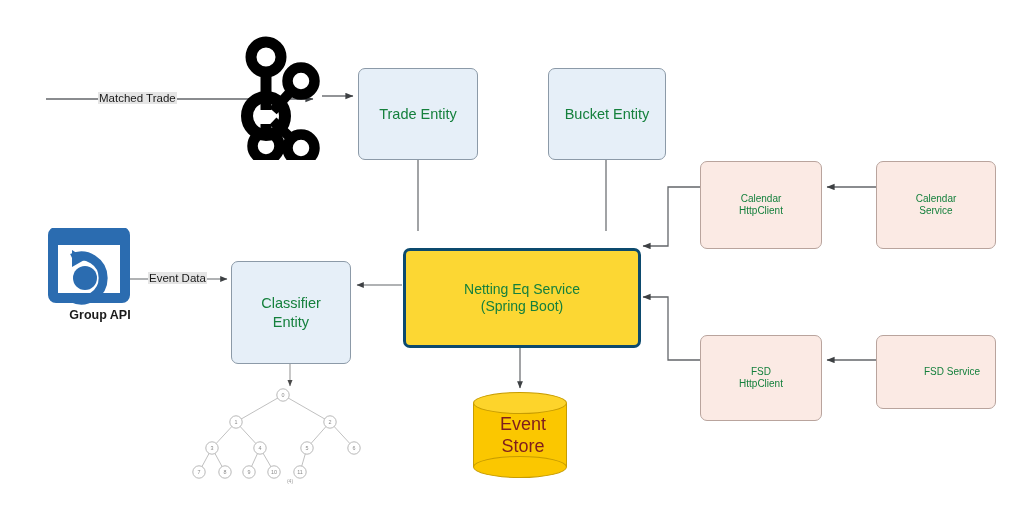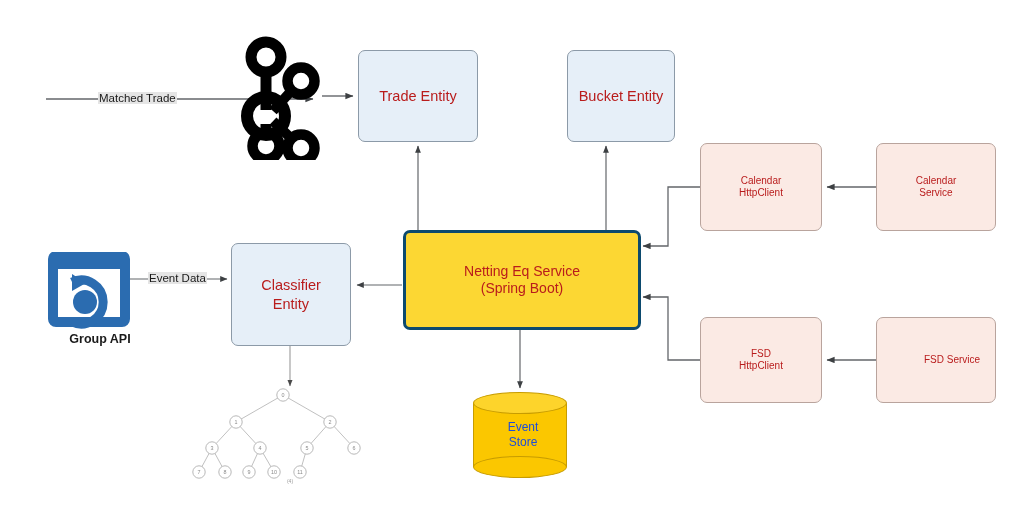--- a/index.html
+++ b/index.html
@@ -30,21 +30,22 @@
   .node {
     position: absolute;
     box-sizing: border-box;
     display: flex;
     align-items: center;
     justify-content: center;
     text-align: center;
     border-radius: 7px;
     line-height: 1.25;
     white-space: pre-line;
-    color: #b91c1c;
+    color: #15803d;
+    margin-top: 18px;
   }
 
   .node-entity {
     background: #e6eff8;
     border: 1px solid #8c9aa8;
     font-size: 14.5px;
   }
   .node-service {
     background: #fcd733;
     border: 3px solid #0c4a6e;
@@ -96,22 +97,22 @@
   .cyl-label {
     position: absolute;
     left: 0;
     right: 0;
     top: 0;
     bottom: 0;
     display: flex;
     align-items: center;
     justify-content: center;
     text-align: center;
-    font-size: 12px;
-    color: #1d4ed8;
+    font-size: 18px;
+    color: #7f1d1d;
     white-space: pre-line;
     line-height: 1.25;
     z-index: 3;
     margin-left: 6px;
   }
 
   .icon-wrap {
     position: absolute;
   }
   .icon-caption {
@@ -203,41 +204,41 @@
 
         <circle cx="33" cy="21" r="15" stroke-width="11"></circle>
         <circle cx="33" cy="80" r="19" stroke-width="12"></circle>
         <circle cx="33" cy="110" r="13.5" stroke-width="10.5"></circle>
         <circle cx="68" cy="45" r="13.5" stroke-width="10.5"></circle>
         <circle cx="68" cy="112" r="13.5" stroke-width="10.5"></circle>
       </g>
     </svg>
   </div>
 
-  <div class="icon-wrap" style="left:48px; top:252px; width:104px; height:78px;">
+  <div class="icon-wrap" style="left:48px; top:228px; width:104px; height:78px;">
     <svg viewBox="0 0 82 78" width="82" height="78" xmlns="http://www.w3.org/2000/svg">
 
       <rect x="5" y="4" width="72" height="66" rx="3" fill="none" stroke="#2b6cb0" stroke-width="10"></rect>
 
       <rect x="8" y="6" width="66" height="11" fill="#2b6cb0"></rect>
 
       <path d="M 24 30 A 22 22 0 1 1 24 70" fill="none" stroke="#2b6cb0" stroke-width="9" stroke-linecap="butt"></path>
 
       <path d="M 24 22 L 38 31 L 24 39 z" fill="#2b6cb0"></path>
 
       <circle cx="37" cy="50" r="12" fill="#2b6cb0"></circle>
     </svg>
     <div class="icon-caption" style="top:80px;">Group API</div>
   </div>
 
   <div class="node node-entity" style="left:358px; top:50px; width:120px; height:92px;">
     <span>Trade Entity</span>
   </div>
 
-  <div class="node node-entity" style="left:567px; top:50px; width:108px; height:92px;">
+  <div class="node node-entity" style="left:548px; top:50px; width:118px; height:92px;">
     <span>Bucket Entity</span>
   </div>
 
   <div class="node node-entity" style="left:231px; top:243px; width:120px; height:103px;">
     <span>Classifier
 Entity</span>
   </div>
 
   <div class="node node-service" style="left:403px; top:230px; width:238px; height:100px;">
     <span>Netting Eq Service
@@ -252,21 +253,21 @@
   <div class="node node-client" style="left:876px; top:143px; width:120px; height:88px;">
     <span>Calendar
 Service</span>
   </div>
 
   <div class="node node-client" style="left:700px; top:317px; width:122px; height:86px;">
     <span>FSD
 HttpClient</span>
   </div>
 
-  <div class="node node-client" style="left:876px; top:317px; width:120px; height:86px;padding-left:32px;">
+  <div class="node node-client" style="left:876px; top:317px; width:120px; height:74px;padding-left:32px;">
     <span>FSD Service</span>
   </div>
 
   <div class="cylinder" style="left:473px; top:392px; width:94px; height:86px;">
     <div class="cyl-body"></div>
     <div class="cyl-bottom"></div>
     <div class="cyl-top"></div>
     <div class="cyl-label">Event
 Store</div>
   </div>

